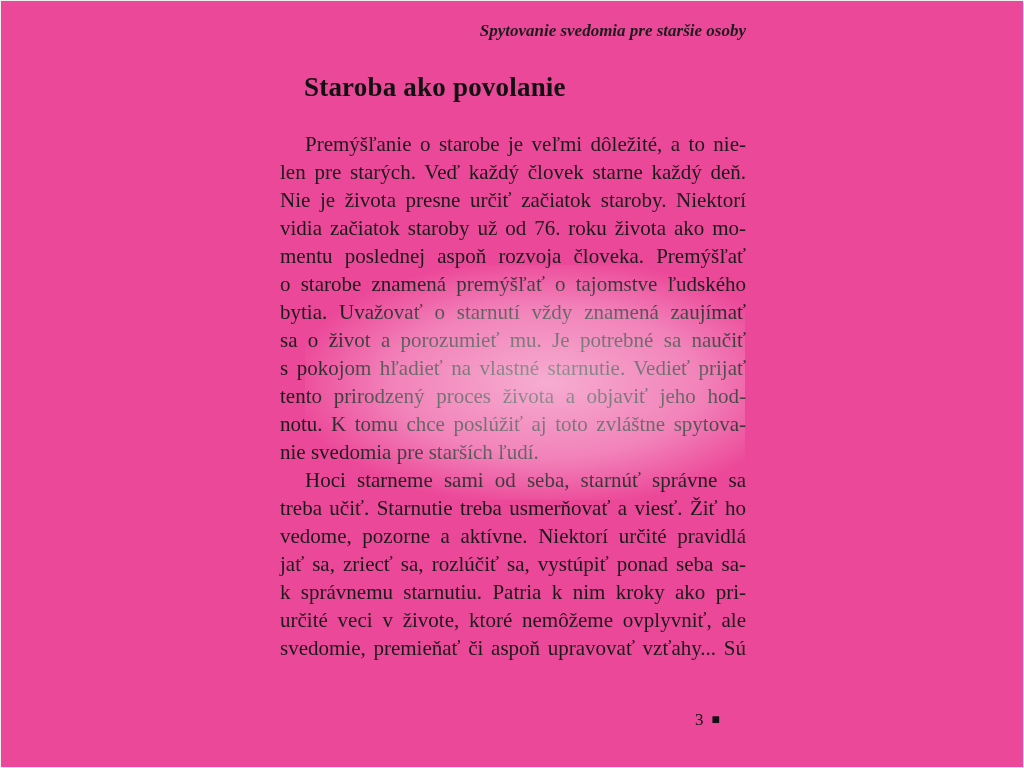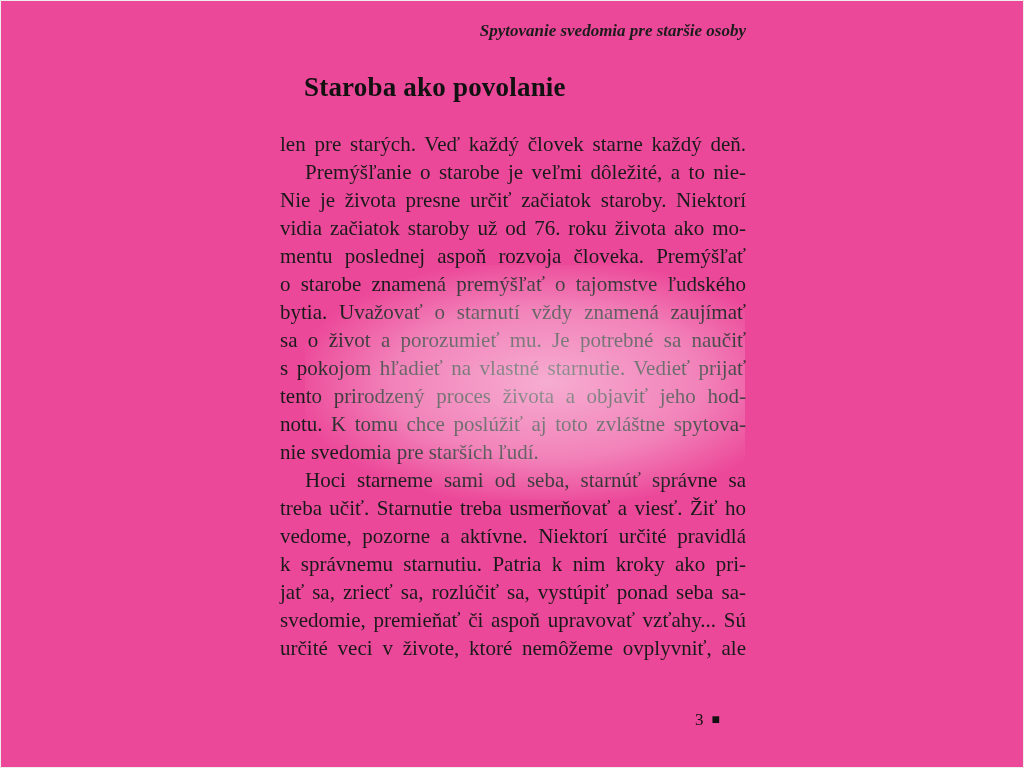--- a/index.html
+++ b/index.html
@@ -83,39 +83,39 @@
 <body>
 
 <div class="page">
   <div class="text-column">
 
     <div class="running-head">Spytovanie svedomia pre staršie osoby</div>
 
     <h1 class="title">Staroba ako povolanie</h1>
 
     <div class="body-text">
+        <div class="line first">Premýšľanie o starobe je veľmi dôležité, a to nie-</div>
         <div class="line">len pre starých. Veď každý človek starne každý deň.</div>
-        <div class="line first">Premýšľanie o starobe je veľmi dôležité, a to nie-</div>
         <div class="line">Nie je života presne určiť začiatok staroby. Niektorí</div>
         <div class="line">vidia začiatok staroby už od 76. roku života ako mo-</div>
         <div class="line">mentu poslednej aspoň rozvoja človeka. Premýšľať</div>
         <div class="line">o starobe znamená premýšľať o tajomstve ľudského</div>
         <div class="line">bytia. Uvažovať o starnutí vždy znamená zaujímať</div>
         <div class="line">sa o život a porozumieť mu. Je potrebné sa naučiť</div>
         <div class="line">s pokojom hľadieť na vlastné starnutie. Vedieť prijať</div>
         <div class="line">tento prirodzený proces života a objaviť jeho hod-</div>
         <div class="line">notu. K tomu chce poslúžiť aj toto zvláštne spytova-</div>
         <div class="line last">nie svedomia pre starších ľudí.</div>
         <div class="line first">Hoci starneme sami od seba, starnúť správne sa</div>
         <div class="line">treba učiť. Starnutie treba usmerňovať a viesť. Žiť ho</div>
         <div class="line">vedome, pozorne a aktívne. Niektorí určité pravidlá</div>
+        <div class="line">jať sa, zriecť sa, rozlúčiť sa, vystúpiť ponad seba sa-</div>
         <div class="line">k správnemu starnutiu. Patria k nim kroky ako pri-</div>
-        <div class="line">jať sa, zriecť sa, rozlúčiť sa, vystúpiť ponad seba sa-</div>
+        <div class="line">určité veci v živote, ktoré nemôžeme ovplyvniť, ale</div>
         <div class="line">svedomie, premieňať či aspoň upravovať vzťahy... Sú</div>
-        <div class="line">určité veci v živote, ktoré nemôžeme ovplyvniť, ale</div>
       </div>
 
     <div class="fade-overlay"></div>
 
     <div class="footer">
       <span class="pagenum">3</span><span class="endmark">■</span>
     </div>
 
   </div>
 </div>

